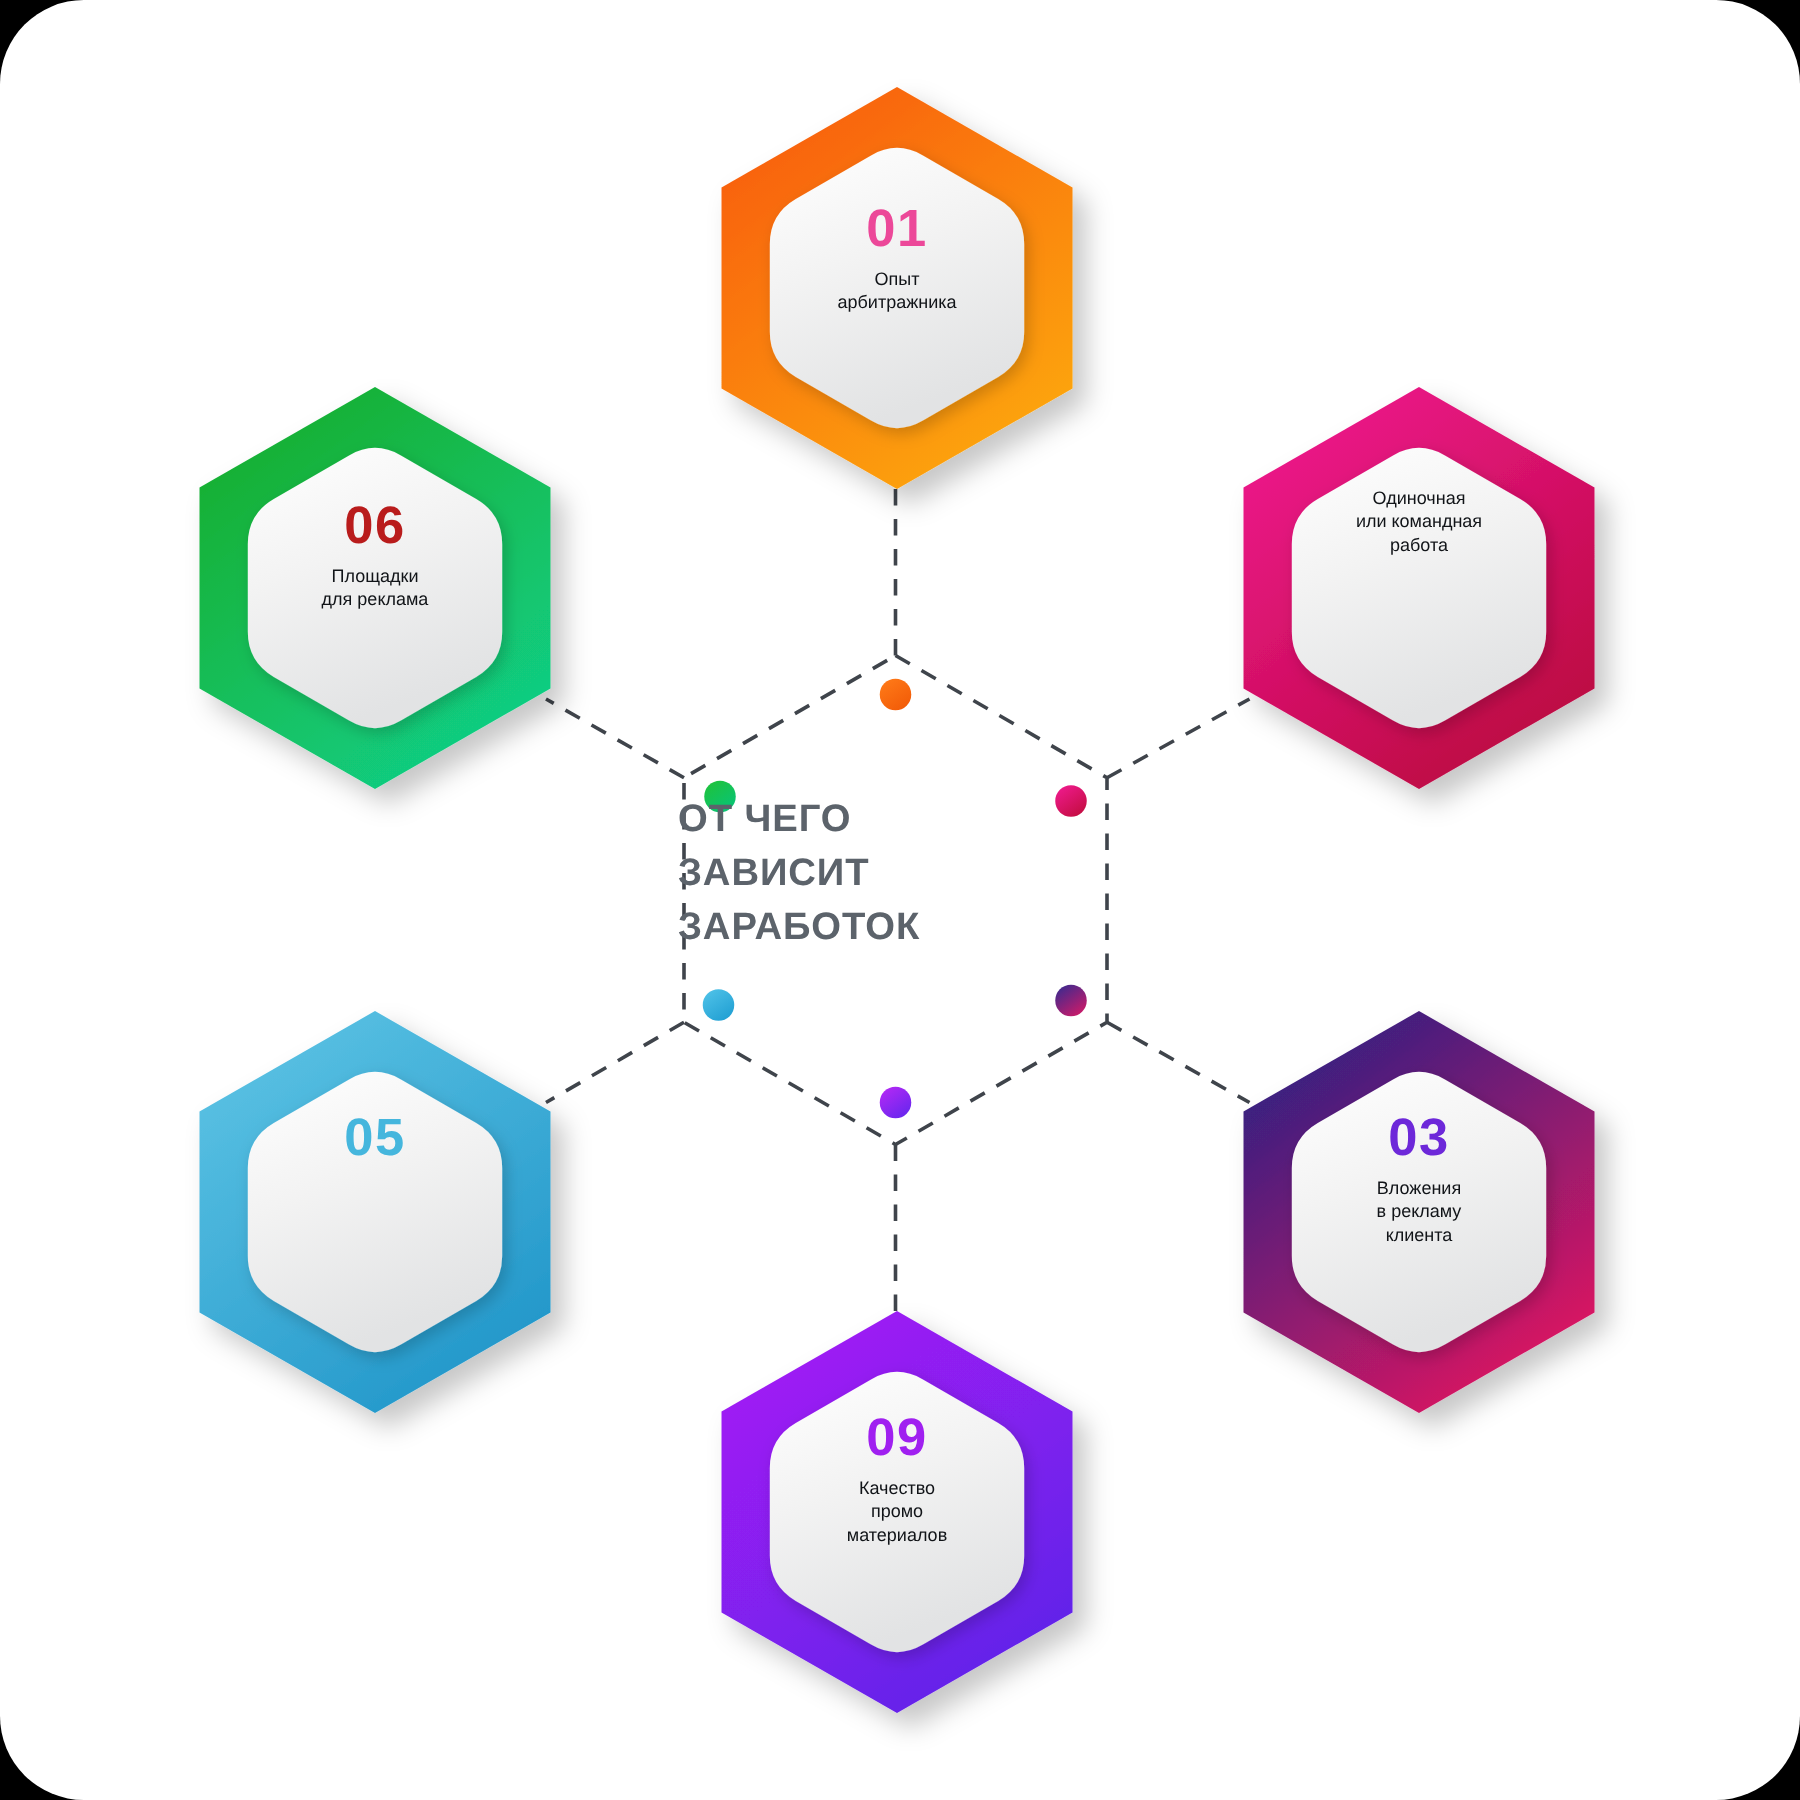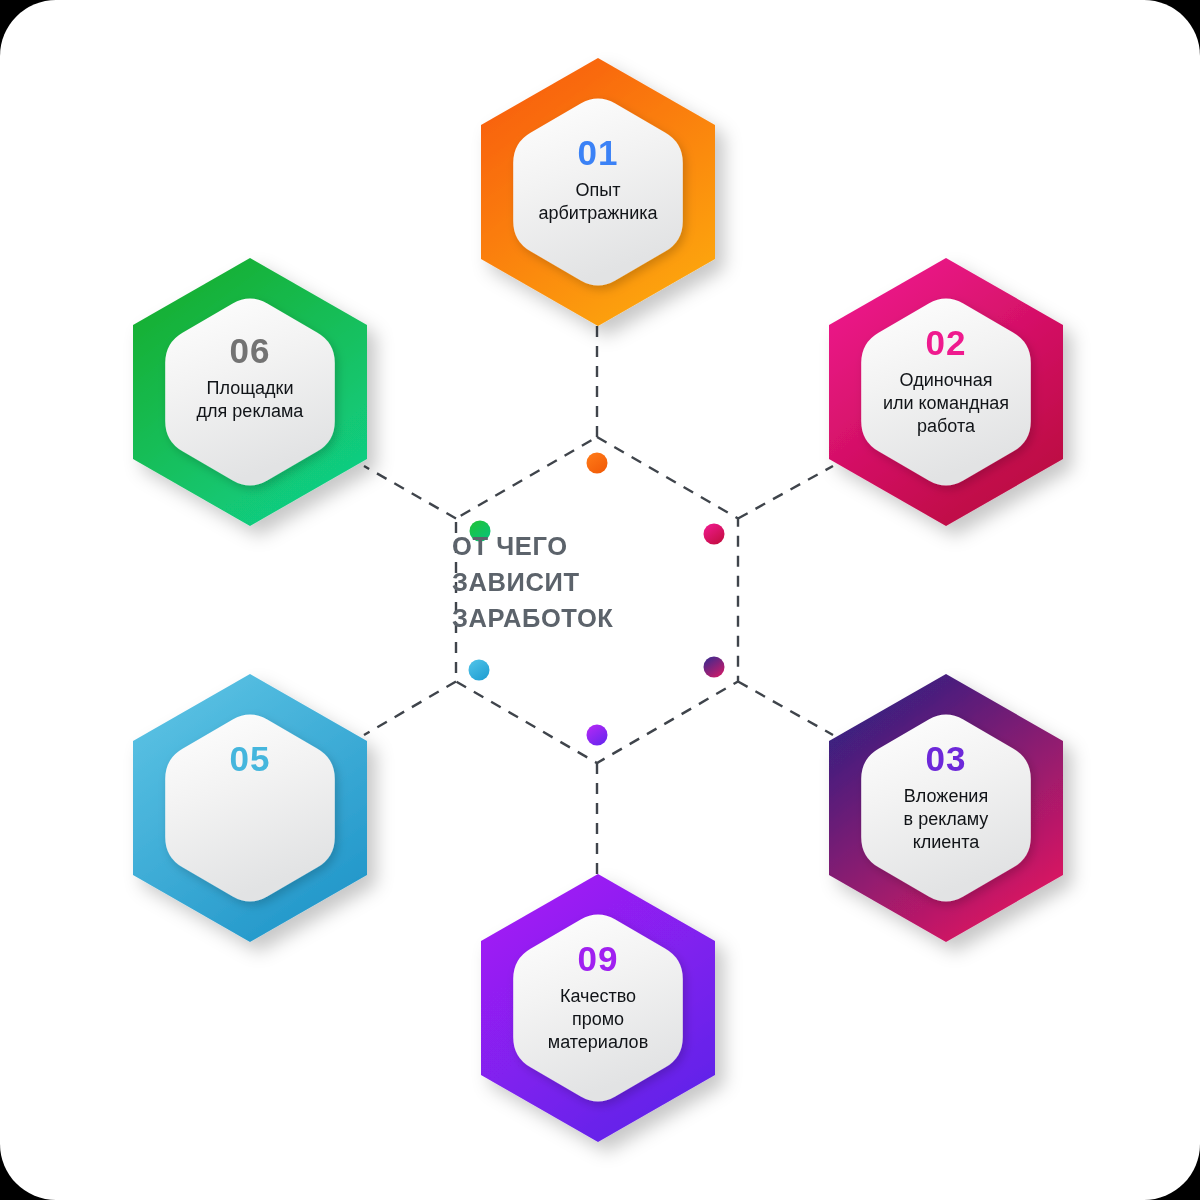--- a/index.html
+++ b/index.html
@@ -27,21 +27,21 @@
     pointer-events:none;
   }
   .hexnum{
     font-weight:bold;
     font-size:35px;
     letter-spacing:1px;
     line-height:1;
     margin-bottom:9px;
   }
   .hextext{
-    font-size:18px;
+    font-size:12px;
     font-weight:400;
     color:#111418;
     line-height:1.28;
     white-space:pre-line;
   }
   #center-title{
     position:absolute;
     left:452px;top:528px;
     width:290px;
     text-align:left;
@@ -169,44 +169,43 @@
         <circle cx="480" cy="531" r="10.5" fill="url(#d5)"></circle>
       </g>
   </svg>
 
   <div id="center-title">ОТ ЧЕГО
 ЗАВИСИТ
 ЗАРАБОТОК</div>
 
   <div id="labels">
       <div class="hexlabel" style="left: 498px; top: 135px; width: 200px;">
-        <div class="hexnum" style="color: #3b82f6;">01</div>
+        <div class="hexnum" style="color: #ec4899;">01</div>
         <div class="hextext">Опыт
 арбитражника</div>
       </div>
       <div class="hexlabel" style="left: 846px; top: 325px; width: 200px;">
-        <div class="hexnum" style="color: rgb(239, 26, 142);">02</div>
         <div class="hextext">Одиночная
 или командная
 работа</div>
       </div>
       <div class="hexlabel" style="left: 846px; top: 741px; width: 200px;">
         <div class="hexnum" style="color: #6d28d9;">03</div>
         <div class="hextext">Вложения
 в рекламу
 клиента</div>
       </div>
       <div class="hexlabel" style="left: 498px; top: 941px; width: 200px;">
         <div class="hexnum" style="color: rgb(160, 32, 240);">09</div>
         <div class="hextext">Качество
 промо
 материалов</div>
       </div>
       <div class="hexlabel" style="left: 150px; top: 741px; width: 200px;">
         <div class="hexnum" style="color: rgb(69, 182, 221);">05</div>
       </div>
       <div class="hexlabel" style="left: 150px; top: 333px; width: 200px;">
-        <div class="hexnum" style="color: #737373;">06</div>
+        <div class="hexnum" style="color: #b91c1c;">06</div>
         <div class="hextext">Площадки
 для реклама</div>
       </div>
     </div>
 </div>
 
 </body></html>

